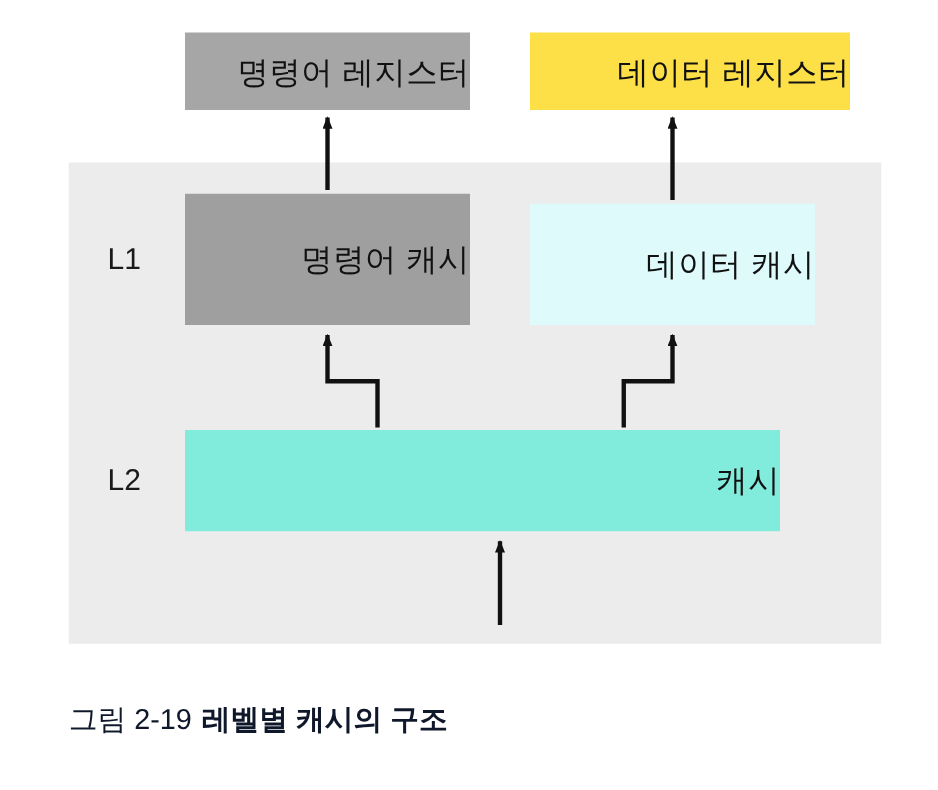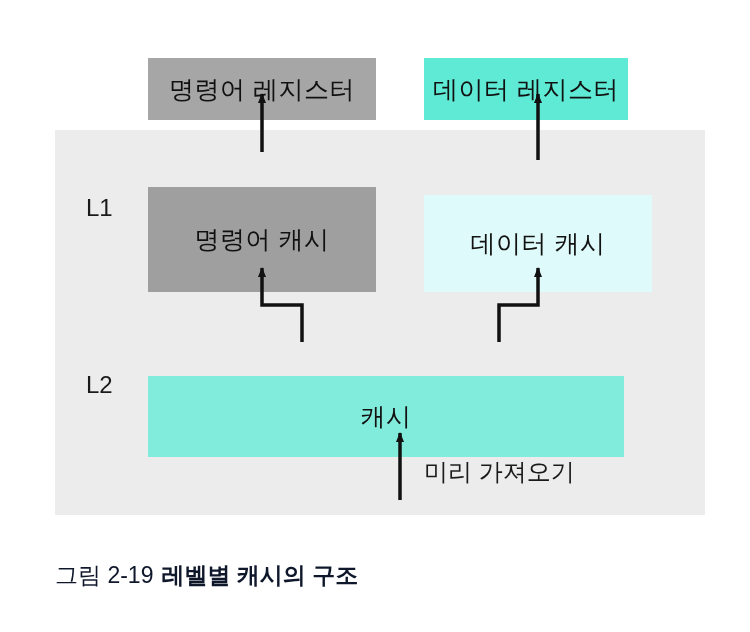--- a/index.html
+++ b/index.html
@@ -21,27 +21,26 @@
     top: 0;
     width: 750px;
     height: 632px;
   }
 
   
   .box {
     position: absolute;
     display: flex;
     align-items: center;
-    justify-content: center;
+    justify-content: flex-end;
     box-sizing: border-box;
     font-size: 25px;
     letter-spacing: 0.5px;
     color: #111111;
     white-space: nowrap;
-    margin-top: 32px;
   }
 
   
   .panel {
     position: absolute;
     left: 55px;
     top: 130px;
     width: 650px;
     height: 385px;
     background: #ececec;
@@ -50,23 +49,23 @@
   .inst-reg {
     left: 148px;
     top: 26px;
     width: 228px;
     height: 62px;
     background: #a6a6a6;
   }
   .data-reg {
     left: 424px;
     top: 26px;
-    width: 204px;
+    width: 256px;
     height: 62px;
-    background: #5eead4;
+    background: #fde047;
   }
   .inst-cache {
     left: 148px;
     top: 155px;
     width: 228px;
     height: 105px;
     background: #9f9f9f;
   }
   .data-cache {
     left: 424px;
@@ -165,19 +164,18 @@
 
     <line x1="538" y1="160" x2="538" y2="94" stroke="#111111" stroke-width="3.5" marker-end="url(#arrowhead)"></line>
 
     <polyline points="302,342 302,305 262,305 262,268" fill="none" stroke="#111111" stroke-width="3.5" marker-end="url(#arrowhead)"></polyline>
 
     <polyline points="499,342 499,305 538,305 538,268" fill="none" stroke="#111111" stroke-width="3.5" marker-end="url(#arrowhead)"></polyline>
 
     <line x1="400" y1="500" x2="400" y2="433" stroke="#111111" stroke-width="3.5" marker-end="url(#arrowhead)"></line>
   </svg>
 
-  <div class="prefetch-label">미리 가져오기</div>
 
   <div class="caption">
     <span class="cap-num">그림 2-19</span><span class="cap-title">레벨별 캐시의 구조</span>
   </div>
 
 </div>
 
 </body></html>

